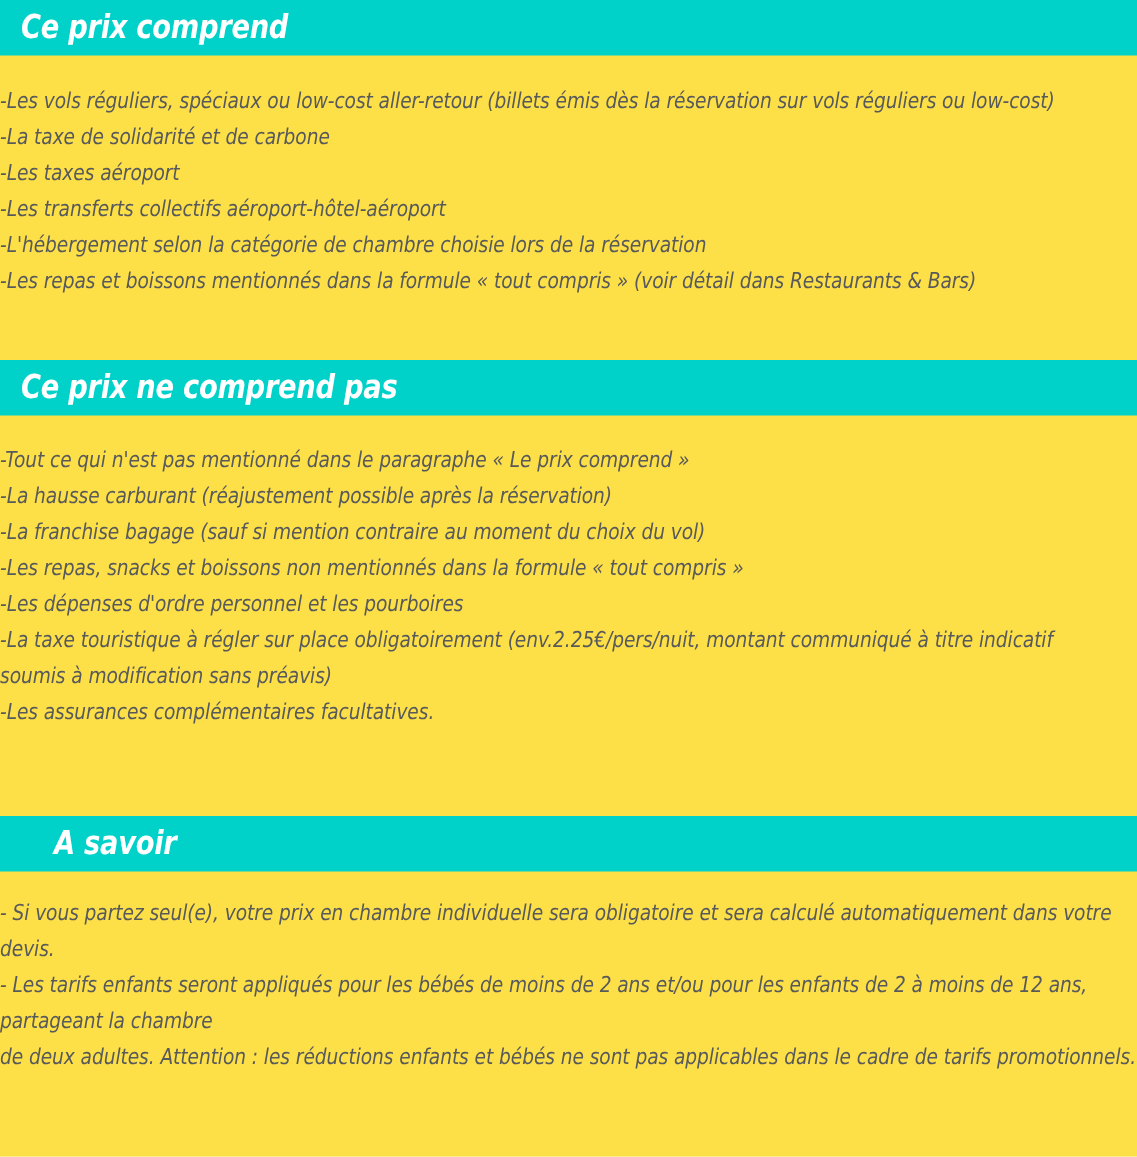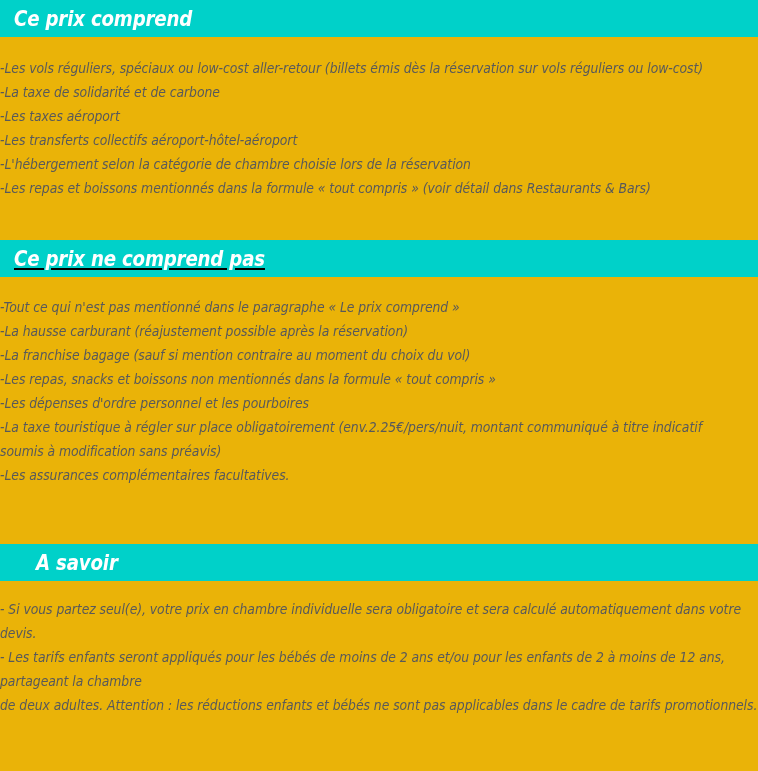--- a/index.html
+++ b/index.html
@@ -63,41 +63,41 @@
   
   .gap-after-header-1 { height: 19px; }
   .gap-after-header-2 { height: 18px; }
   .gap-after-header-3 { height: 16px; }
   .gap-section-1 { height: 40px; }
   .gap-section-2 { height: 57px; }
 </style>
 </head>
 <body>
 
-<div class="page" style="background: #eab308;">
+<div class="page" style="background: #fde047;">
 
   <div class="section">
     <div class="section-header" style="background: rgb(0, 209, 201);">
       <span class="title" style="color: rgb(255, 255, 255);">Ce prix comprend</span>
     </div>
     <div class="gap-after-header-1"></div>
     <div class="section-body">
       <div class="line" style="color: rgb(88, 89, 91);">-Les vols réguliers, spéciaux ou low-cost aller-retour (billets émis dès la réservation sur vols réguliers ou low-cost)</div>
       <div class="line" style="color: rgb(88, 89, 91);">-La taxe de solidarité et de carbone</div>
       <div class="line" style="color: rgb(88, 89, 91);">-Les taxes aéroport</div>
       <div class="line" style="color: rgb(88, 89, 91);">-Les transferts collectifs aéroport-hôtel-aéroport</div>
       <div class="line" style="color: rgb(88, 89, 91);">-L'hébergement selon la catégorie de chambre choisie lors de la réservation</div>
       <div class="line" style="color: rgb(88, 89, 91);">-Les repas et boissons mentionnés dans la formule « tout compris » (voir détail dans Restaurants &amp; Bars)</div>
     </div>
   </div>
 
   <div class="gap-section-1"></div>
 
   <div class="section">
-    <div class="section-header" style="background: rgb(0, 209, 201); text-decoration: underline;">
+    <div class="section-header" style="background: rgb(0, 209, 201);">
       <span class="title" style="color: rgb(255, 255, 255);">Ce prix ne comprend pas</span>
     </div>
     <div class="gap-after-header-2"></div>
     <div class="section-body">
       <div class="line" style="color: rgb(88, 89, 91);">-Tout ce qui n'est pas mentionné dans le paragraphe « Le prix comprend »</div>
       <div class="line" style="color: rgb(88, 89, 91);">-La hausse carburant (réajustement possible après la réservation)</div>
       <div class="line" style="color: rgb(88, 89, 91);">-La franchise bagage (sauf si mention contraire au moment du choix du vol)</div>
       <div class="line" style="color: rgb(88, 89, 91);">-Les repas, snacks et boissons non mentionnés dans la formule « tout compris »</div>
       <div class="line" style="color: rgb(88, 89, 91);">-Les dépenses d'ordre personnel et les pourboires</div>
       <div class="line" style="color: rgb(88, 89, 91);">-La taxe touristique à régler sur place obligatoirement (env.2.25€/pers/nuit, montant communiqué à titre indicatif</div>

